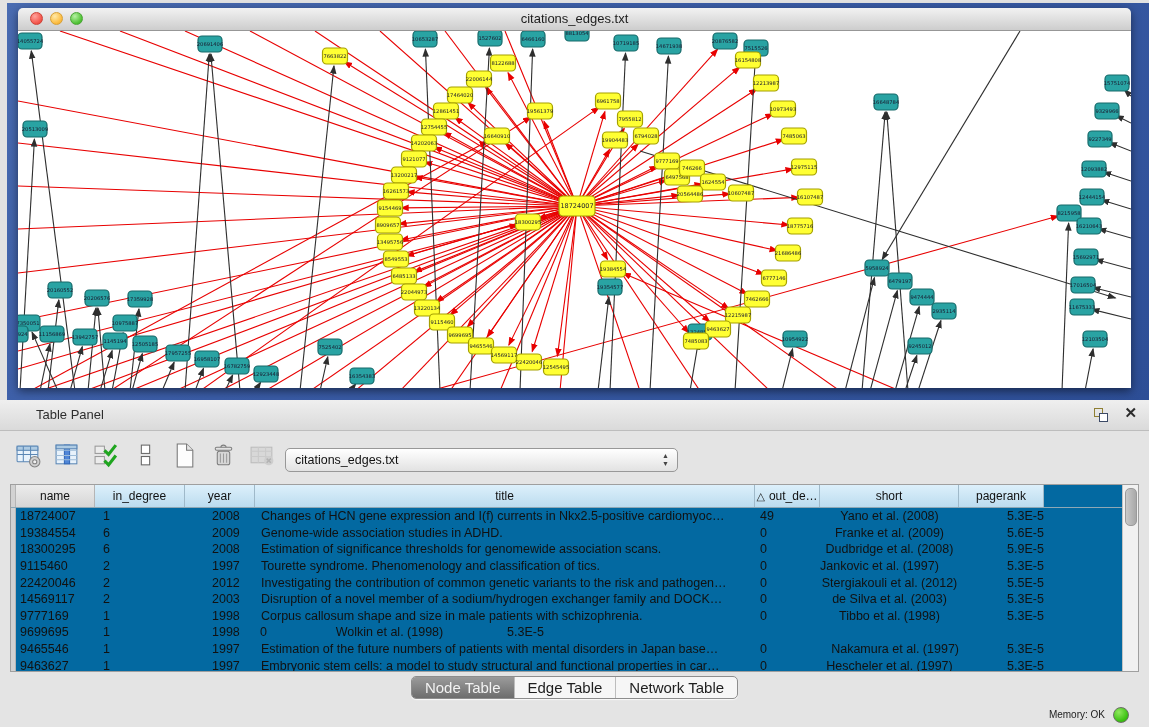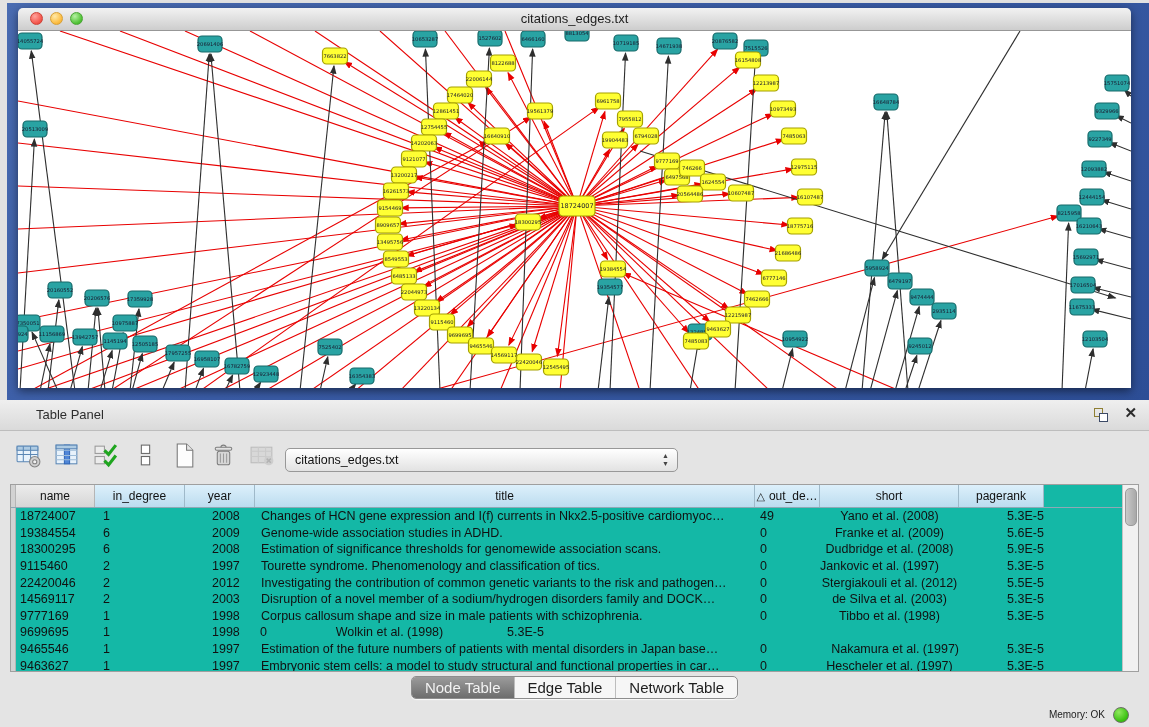--- a/index.html
+++ b/index.html
@@ -33,21 +33,21 @@
 
   .toolbar{position:absolute;left:12px;top:38px;height:36px;display:flex;gap:7px;align-items:center;}
   .tb-btn{width:32px;height:32px;border:none;background:transparent;padding:2px;cursor:pointer;}
   .tb-btn svg{width:27px;height:27px;}
   .combo{position:absolute;left:285px;top:48px;width:393px;height:24px;box-sizing:border-box;
          background:linear-gradient(#ffffff,#e2e2e2);border:1px solid #989898;border-radius:5px;
          font-size:12.5px;color:#111;line-height:22px;padding-left:9px;cursor:pointer;}
   .combo .stepper{position:absolute;right:8px;top:3px;font-size:7px;color:#444;line-height:8px;text-align:center;}
 
   .tablewrap{position:absolute;left:10px;top:84px;width:1129px;height:188px;box-sizing:border-box;
-             background:#14b8a6;border:1px solid #9f9f9f;overflow:hidden;}
+             background:#0369a1;border:1px solid #9f9f9f;overflow:hidden;}
   .thead{display:flex;height:22px;border-bottom:1px solid #8fa8b5;}
   .rowhead{width:4px;background:#d2d2d2;border-right:1px solid #b5b5b5;flex:none;}
   .th{box-sizing:border-box;height:22px;display:flex;align-items:center;justify-content:center;
       font-size:12px;color:#111;background:linear-gradient(#ddf0fb,#bcdcef);
       border-right:1px solid #9fb9c9;cursor:pointer;white-space:nowrap;overflow:hidden;flex:none;}
   .th.gray{background:linear-gradient(#ececec,#d6d6d6);border-right:1px solid #b5b5b5;}
   .th .tri{margin-right:4px;font-size:11px;color:#222;}
   .tbody .tr{display:flex;height:16.6px;align-items:center;}
   .td{box-sizing:border-box;font-size:12.5px;color:#111;white-space:nowrap;overflow:hidden;flex:none;}
   .vsb{position:absolute;right:0;top:0;bottom:0;width:15px;background:#f1f1f1;border-left:1px solid #c3c3c3;}
@@ -767,21 +767,21 @@
           <div class="td" style="width: 500px; padding-left: 6px;">Investigating the contribution of common genetic variants to the risk and pathogen…</div>
           <div class="td" style="width: 65px; padding-left: 5px;">0</div>
           <div class="td" style="width: 139px; text-align: center;">Stergiakouli et al. (2012)</div>
           <div class="td" style="width: 85px; padding-left: 48px;">5.5E-5</div>
         </div>
         <div class="tr">
           <div class="rowhead" style="height: 16.6px;"></div>
           <div class="td" style="width: 79px; padding-left: 4px;">14569117</div>
           <div class="td" style="width: 90px; padding-left: 8px;">2</div>
           <div class="td" style="width: 70px; padding-left: 27px;">2003</div>
-          <div class="td" style="width: 500px; padding-left: 6px;">Disruption of a novel member of a sodium/hydrogen disorders family and DOCK…</div>
+          <div class="td" style="width: 500px; padding-left: 6px;">Disruption of a novel member of a sodium/hydrogen exchanger family and DOCK…</div>
           <div class="td" style="width: 65px; padding-left: 5px;">0</div>
           <div class="td" style="width: 139px; text-align: center;">de Silva et al. (2003)</div>
           <div class="td" style="width: 85px; padding-left: 48px;">5.3E-5</div>
         </div>
         <div class="tr">
           <div class="rowhead" style="height: 16.6px;"></div>
           <div class="td" style="width: 79px; padding-left: 4px;">9777169</div>
           <div class="td" style="width: 90px; padding-left: 8px;">1</div>
           <div class="td" style="width: 70px; padding-left: 27px;">1998</div>
           <div class="td" style="width: 500px; padding-left: 6px;">Corpus callosum shape and size in male patients with schizophrenia.</div>

